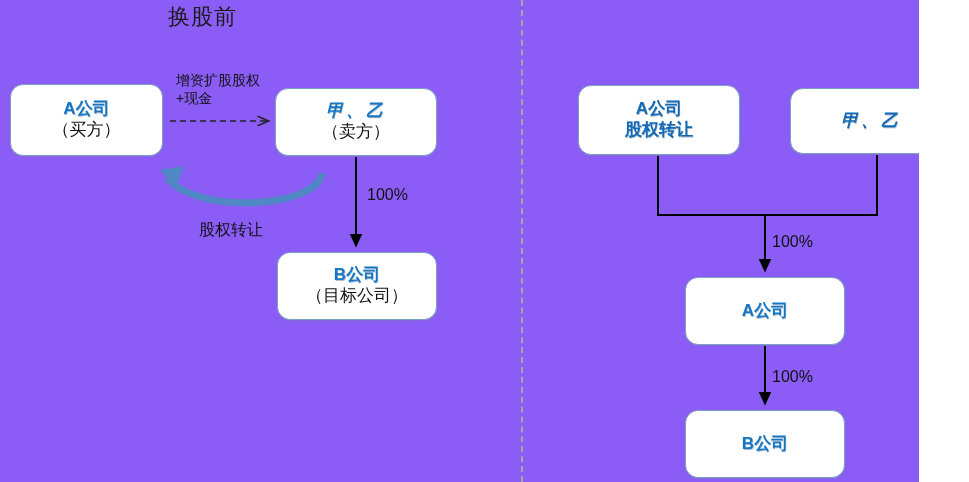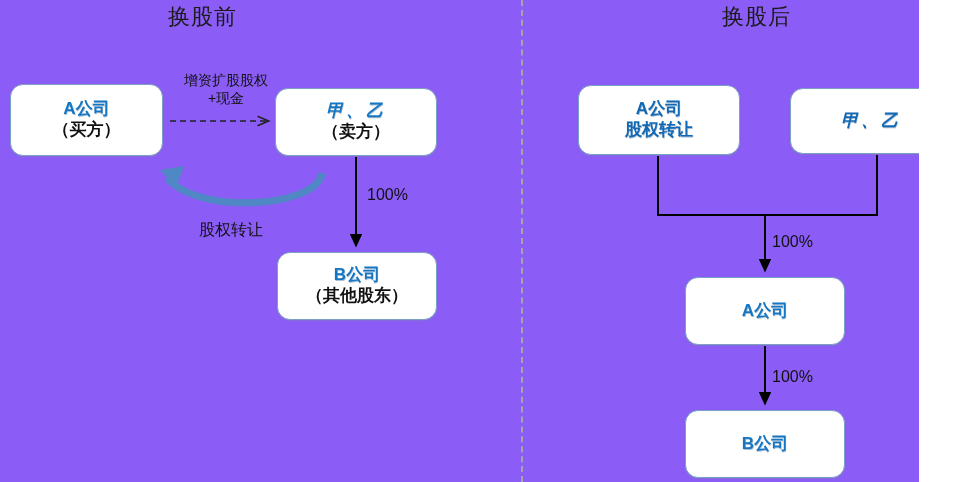--- a/index.html
+++ b/index.html
@@ -50,69 +50,68 @@
   }
   .box .t1{
     font-size:17px;
     font-weight:bold;
     color:#1577c4;
     text-shadow:0.6px 0.6px 0 rgba(20,70,120,.35);
     white-space:nowrap;
   }
   .box .t2{
     font-size:17px;
-    font-weight:bold;
+    font-weight:normal;
     color:#111111;
     white-space:nowrap;
   }
   .box .t1.dark{ color:#1168b4; }
   .box .t1.wide{ letter-spacing:3px;font-style:italic; }
 
   
   .lbl{
     position:absolute;
     font-size:15px;
     color:#111111;
     white-space:nowrap;
   }
-  .lbl.multi{ white-space:normal; line-height:1.25;text-align:center; }
+  .lbl.multi{ white-space:normal; line-height:1.25; }
 
   
   svg.wires{
     position:absolute;
     left:0; top:0;
     width:969px; height:482px;
     overflow:visible;
     pointer-events:none;
   }
 </style>
 </head>
 <body>
 
 <div id="canvas">
 
   <div class="panel-title" style="left:168px;top:2px;">换股前</div>
 
-  <div class="panel-title" style="left:722px;top:2px;">换股后</div>
 
   <div class="divider"></div>
 
   <div class="box" style="left:10px;top:84px;width:153px;height:72px;">
     <span class="t1">A公司</span>
     <span class="t2">（买方）</span>
   </div>
 
   <div class="box" style="left:275px;top:88px;width:162px;height:68px;">
     <span class="t1 wide">甲、乙</span>
     <span class="t2">（卖方）</span>
   </div>
 
   <div class="box" style="left:277px;top:252px;width:160px;height:68px;">
     <span class="t1">B公司</span>
-    <span class="t2">（其他股东）</span>
+    <span class="t2">（目标公司）</span>
   </div>
 
   <div class="lbl multi" style="left:176px;top:72px;width:100px;font-size:14px;">增资扩股股权+现金</div>
 
   <div class="lbl" style="left:199px;top:220px;font-size:16px;text-align:right;">股权转让</div>
 
   <div class="lbl" style="left:367px;top:186px;font-size:16px;">100%</div>
 
   <div class="box" style="left:578px;top:85px;width:162px;height:70px;">
     <span class="t1 dark">A公司</span>

